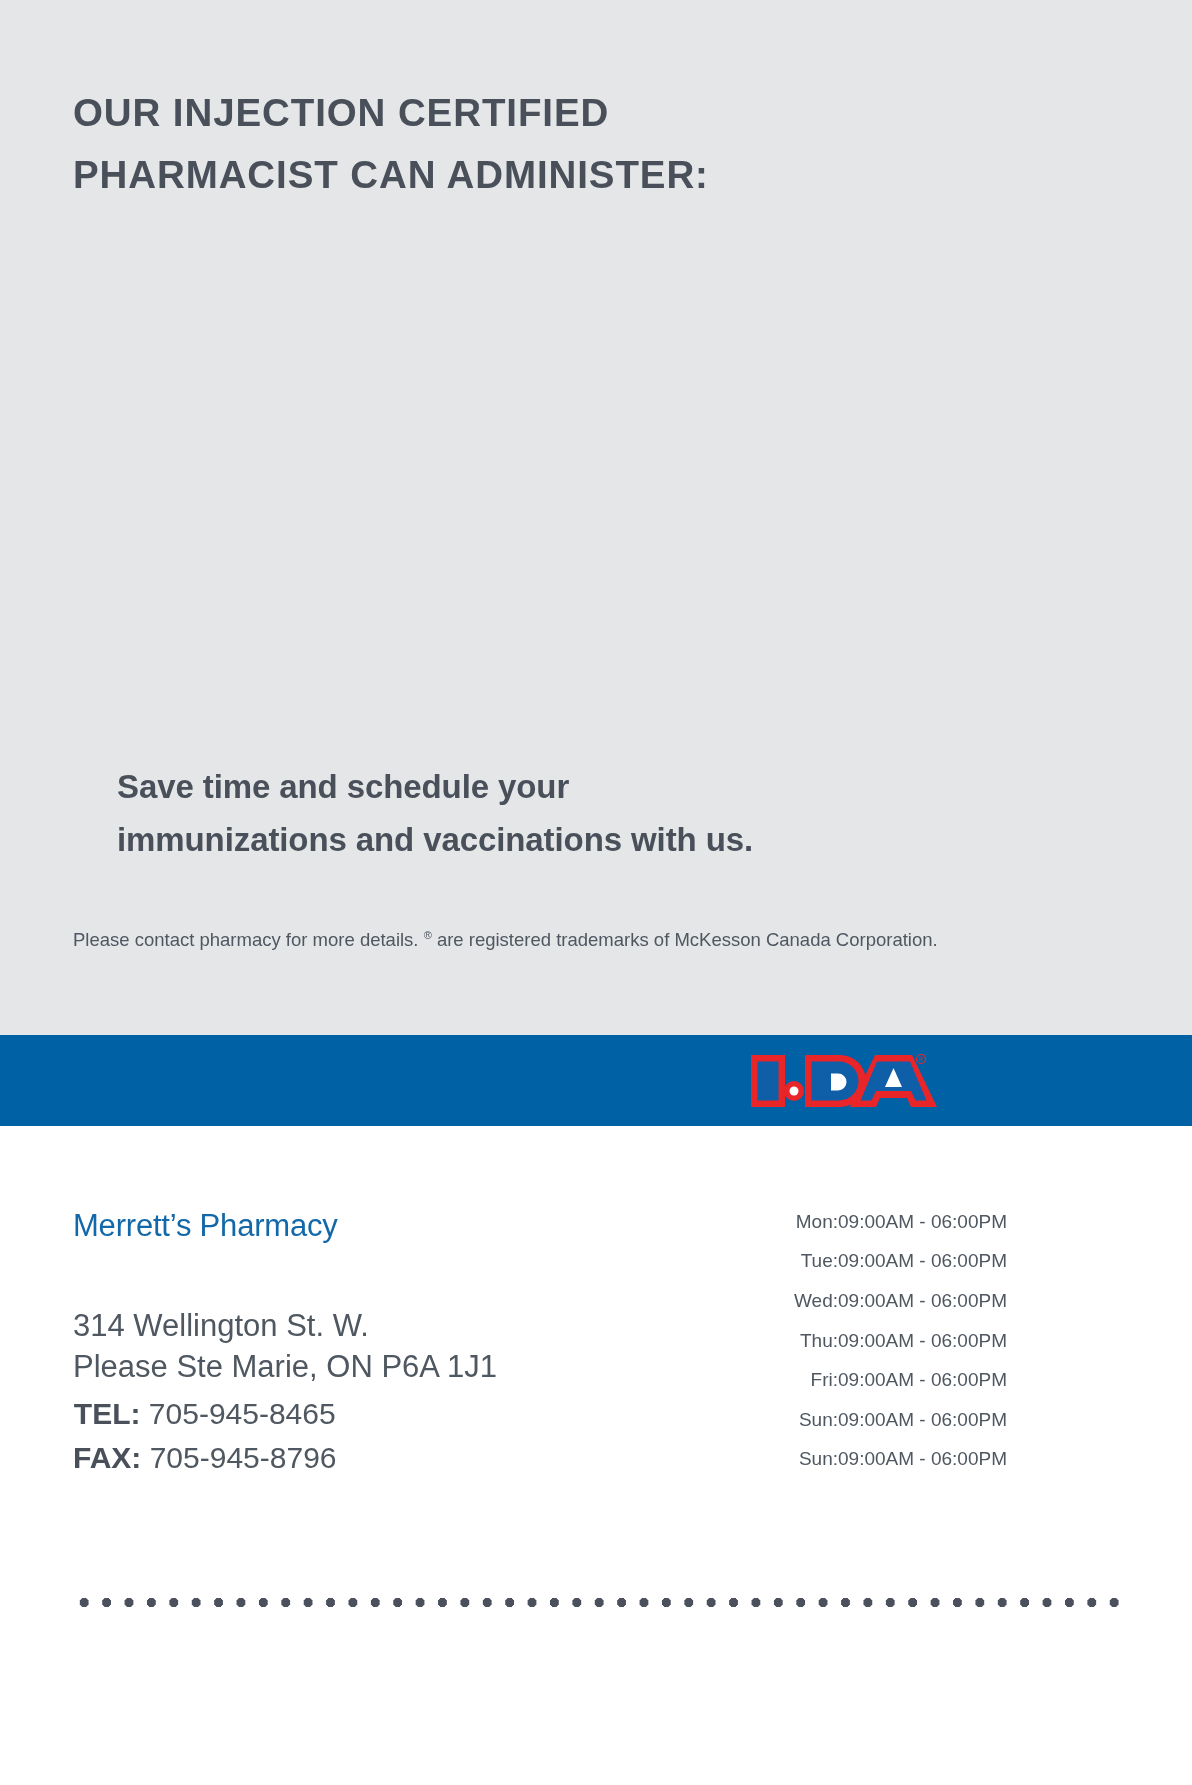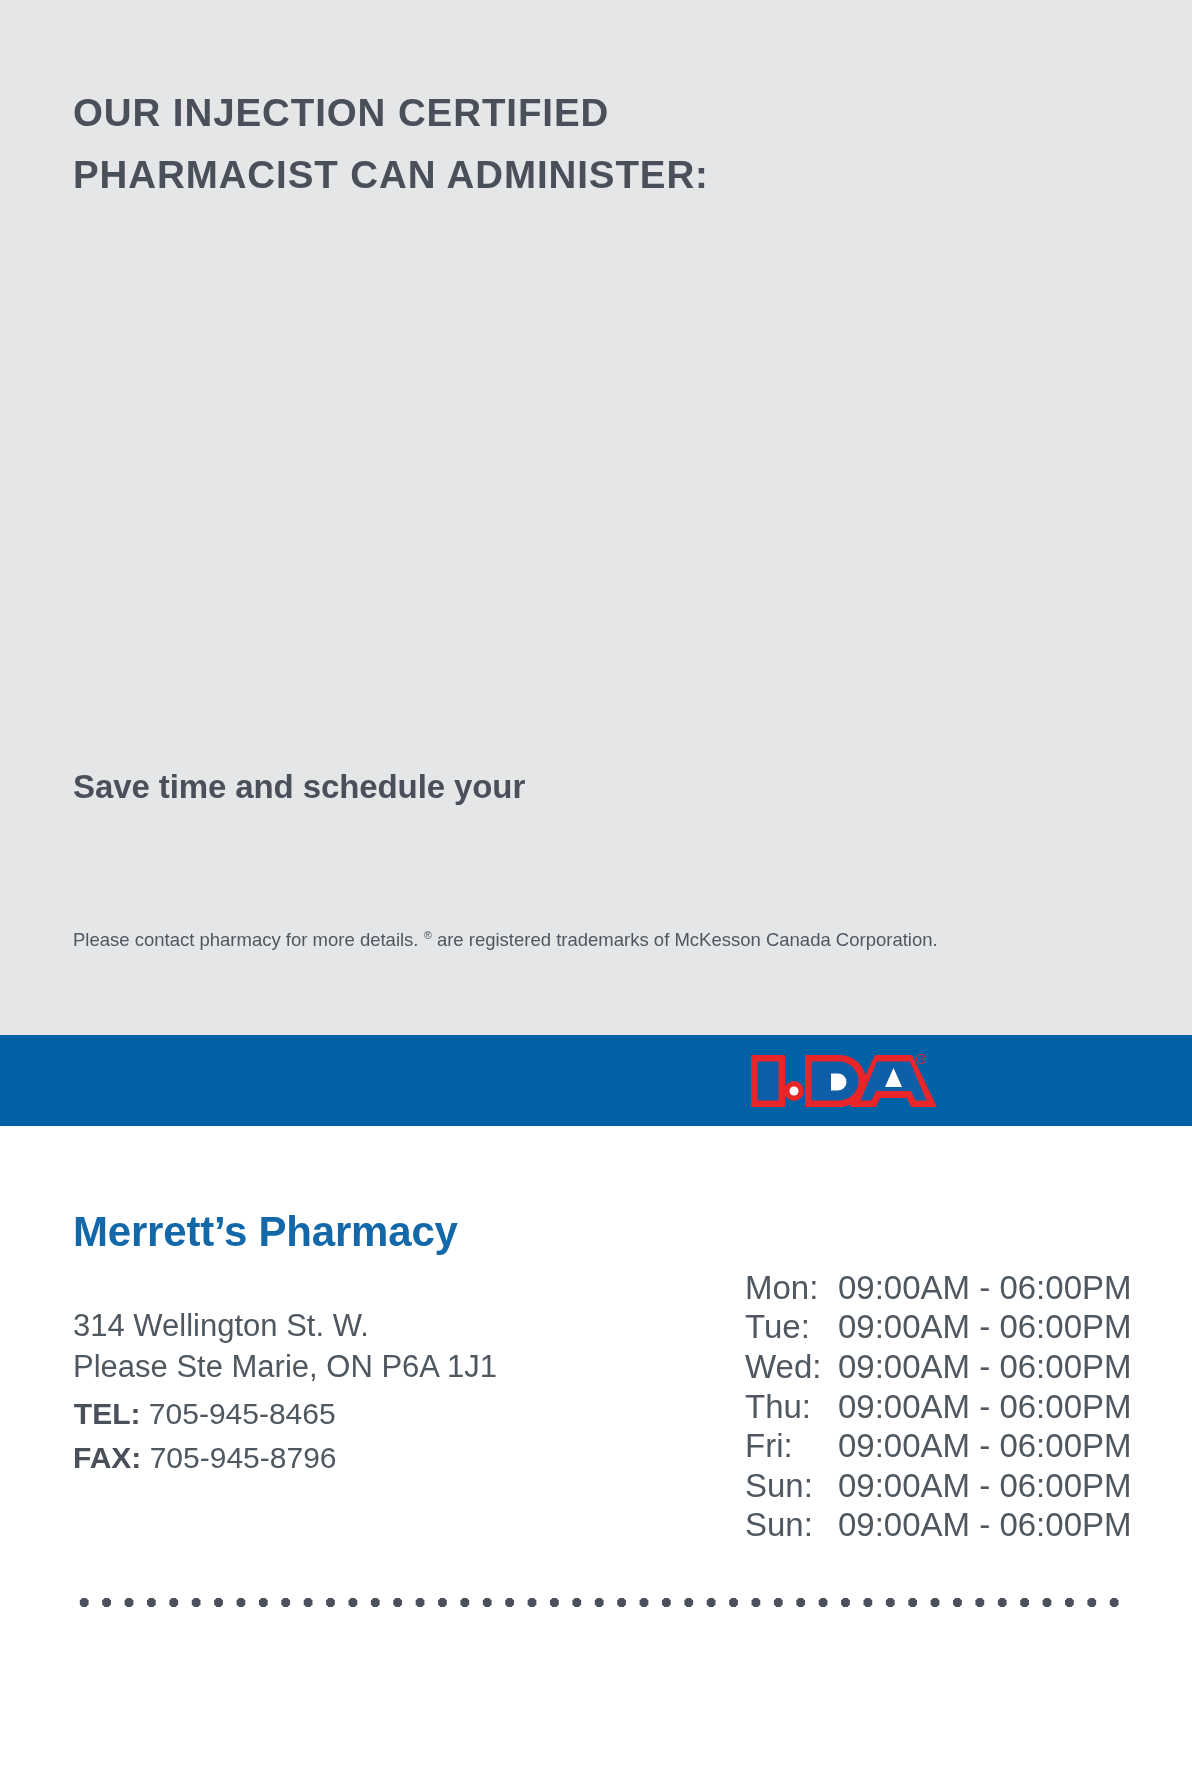--- a/index.html
+++ b/index.html
@@ -37,21 +37,21 @@
   .subhead {
     position:absolute;
     left:73px; top:760px;
     width:880px;
     font-size:33px;
     line-height:53px;
     font-weight:700;
     letter-spacing:-0.1px;
     color:#49505a;
   }
-  .subhead .sh-line { display:block; white-space:nowrap; }
+  .subhead .sh-line { display:block; white-space:nowrap;margin-left:44px; }
 
   .legal {
     position:absolute;
     left:73px; top:920px;
     width:1060px;
     font-size:18.5px;
     line-height:30px;
     font-weight:400;
     color:#4f5760;
   }
@@ -76,22 +76,22 @@
   .info {
     position:absolute;
     left:0; top:1126px;
     width:1192px; height:659px;
     background:#ffffff;
   }
 
   .store-name {
     position:absolute;
     left:73px; top:1208px;
-    font-size:42px;
-    font-weight:700;
+    font-size:31px;
+    font-weight:400;
     letter-spacing:-0.2px;
     color:#1268a8;
     white-space:nowrap;
   }
   .address {
     position:absolute;
     left:73px; top:1305px;
     font-size:31px;
     line-height:41px;
     font-weight:400;
@@ -106,23 +106,24 @@
     line-height:44px;
     color:#4f5760;
   }
   .contact .row { display:block; white-space:nowrap;text-align:center; }
   .contact .lbl { font-weight:700; color:#49505a; }
   .contact .val { font-weight:400; }
 
   
   .hours {
     position:absolute;
-    left:745px; top:1268px;
-    font-size:33px;
-    color:#4f5760;
+    left:745px; top:1202px;
+    font-size:19px;
+    color:#4f5760;
+    text-align:right;
   }
   .hours .hrow {
     display:flex;
     height:39.6px;
     align-items:center;
     white-space:nowrap;
   }
   .hours .day { width:93px; font-weight:400; }
   .hours .span { font-weight:400; }
 
@@ -160,20 +161,21 @@
 
   <div class="gray-panel">
 
     <div class="headline">
       <span class="hl-line">OUR INJECTION CERTIFIED</span>
       <span class="hl-line">PHARMACIST CAN ADMINISTER:</span>
     </div>
 
     <div class="subhead">
       <span class="sh-line">Save time and schedule your</span>
+      <span class="sh-line">immunizations and vaccinations with us.</span>
     </div>
 
     <div class="legal">
       <span class="lg-line"><span>Please contact pharmacy for more details. </span><sup>®</sup><span> are registered trademarks of McKesson Canada Corporation.</span></span>
     </div>
 
   </div>
 
   <div class="blue-band"></div>
 

